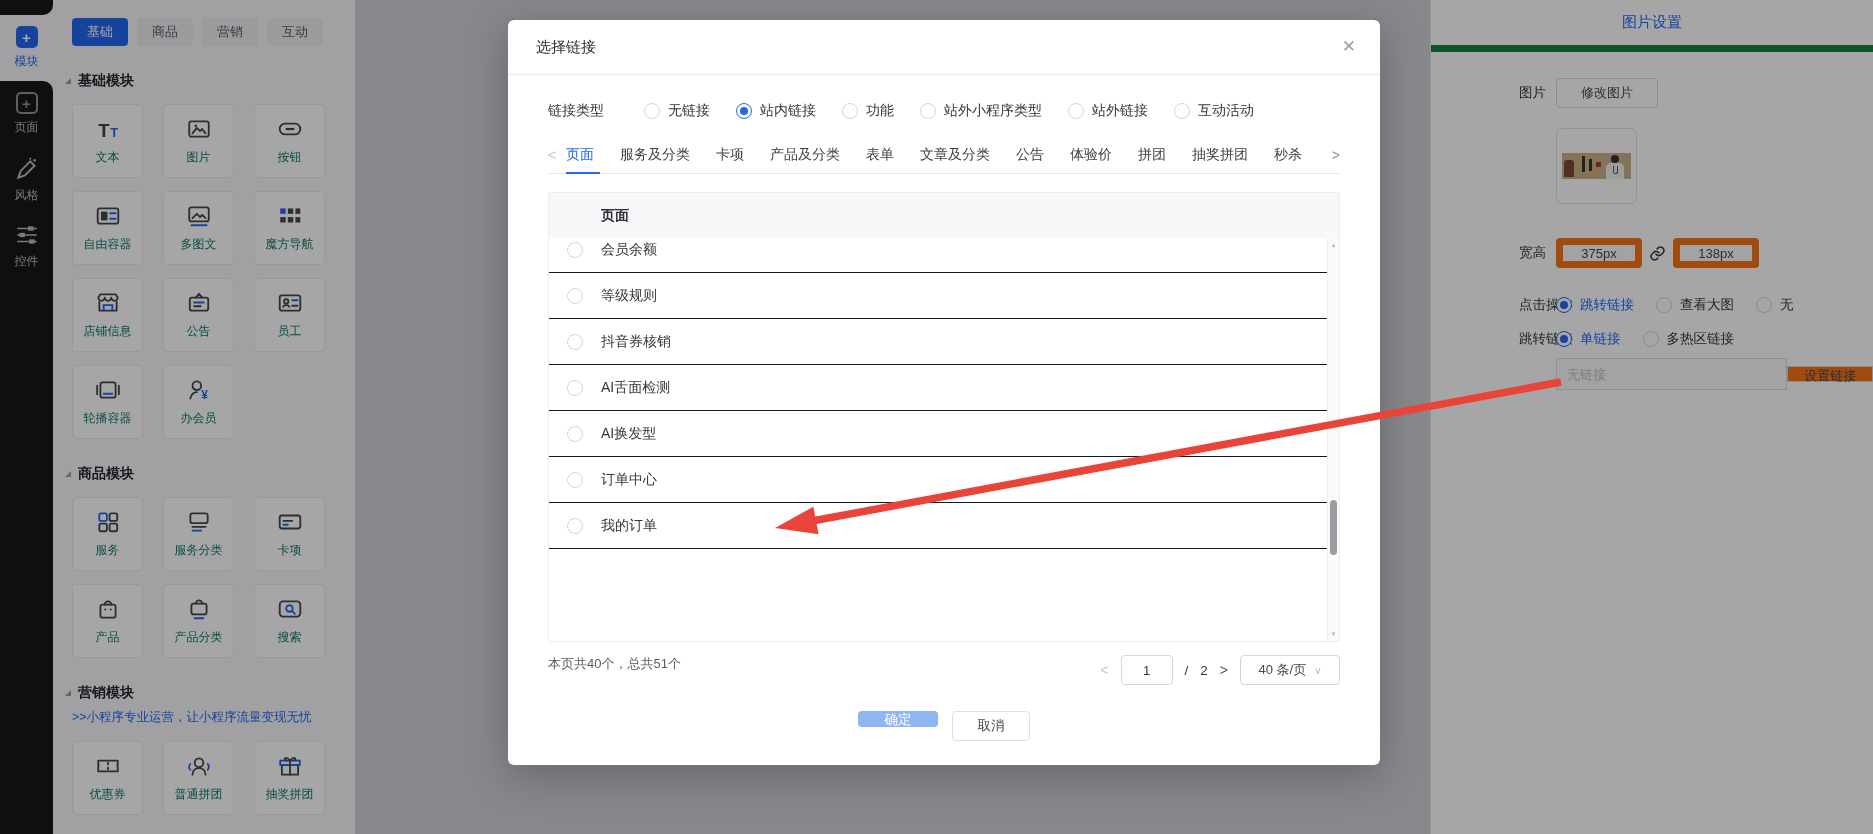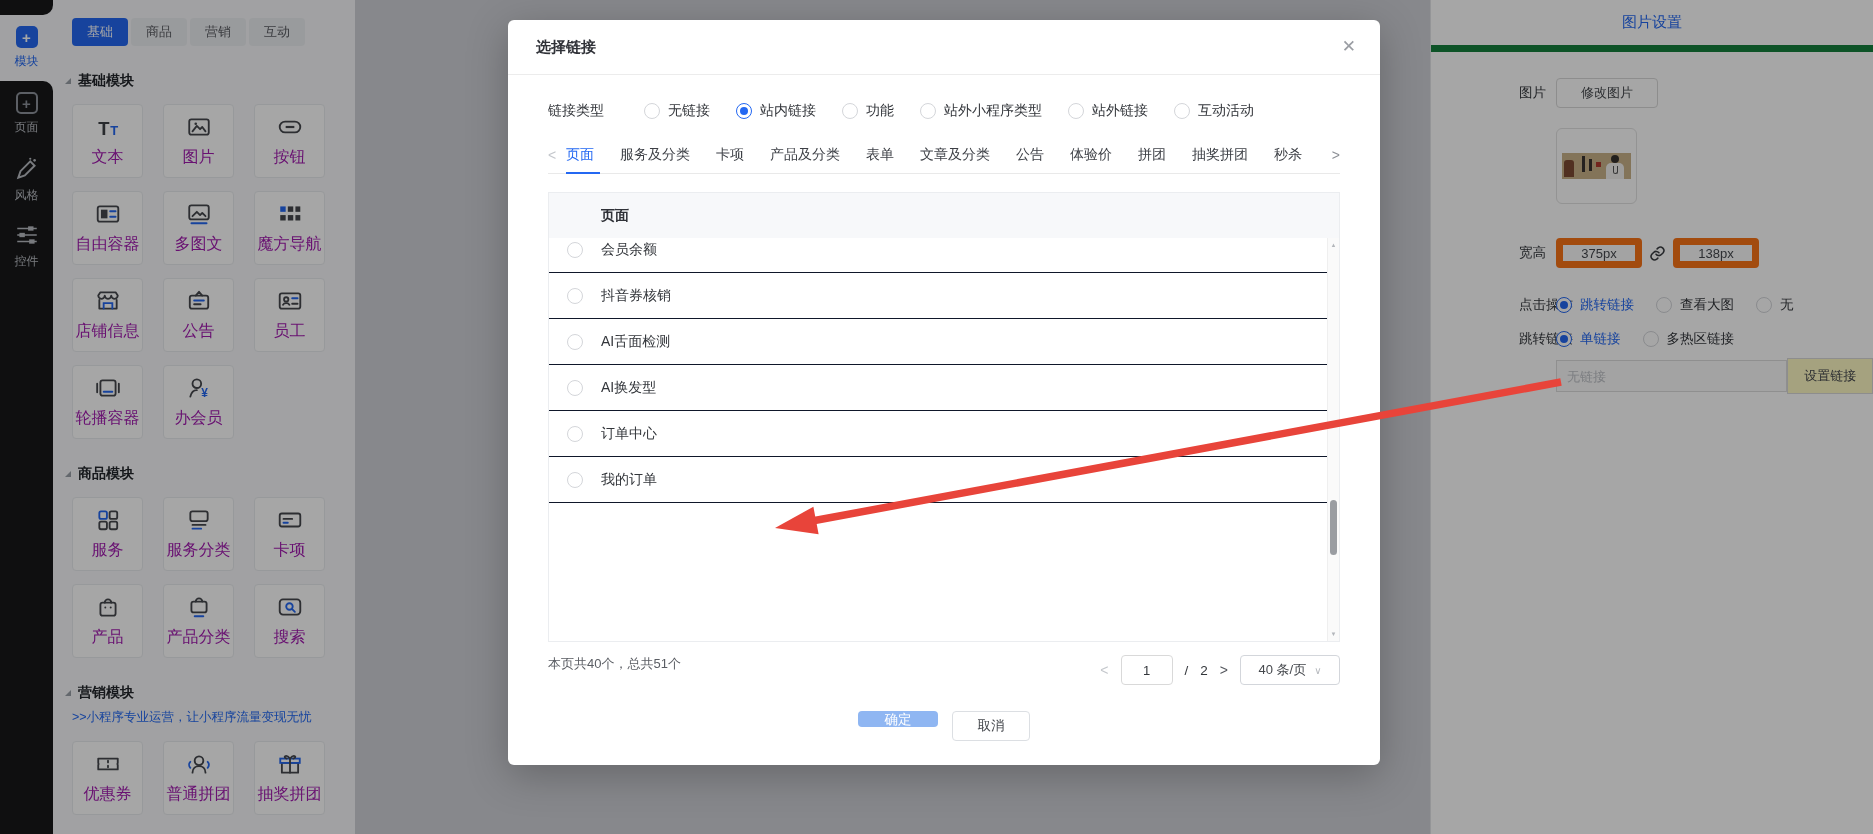--- a/index.html
+++ b/index.html
@@ -12,28 +12,28 @@
   .rail-black-rest { position:absolute; left:0; top:81px; bottom:0; width:53px; background:#17181a; border-radius:0 10px 0 0; }
   .rail-item { width:53px; height:66px; display:flex; flex-direction:column; align-items:center; justify-content:center; gap:5px; cursor:pointer; }
   .rail-item .rlbl { font-size:12px; color:#b9bcc2; }
   .rail-item.active .rlbl { color:#2468f2; }
   .sbi { width:22px; height:22px; border-radius:5px; display:flex; align-items:center; justify-content:center; font-size:15px; font-weight:bold; }
   .sbi-solid { background:#2468f2; color:#fff; }
   .sbi-line { border:2px solid #8e939b; color:#8e939b; }
 
   
   .palette { position:absolute; left:53px; top:0; width:302px; height:834px; background:#f7f8fa; z-index:1; overflow:hidden; }
-  .p-tabs { display:flex; gap:3px; padding:18px 0 0 19px; }
+  .p-tabs { display:flex; gap:9px; padding:18px 0 0 19px; }
   .p-tab { height:28px; padding:0 15px; display:flex; align-items:center; font-size:13px; color:#5a5d63; background:#eceef1; border-radius:4px; cursor:pointer; }
   .p-tab.active { background:#2468f2; color:#fff; }
   .sec-h { display:flex; align-items:center; gap:7px; margin:26px 0 0 12px; font-size:14px; font-weight:bold; color:#23262b; }
   .tri { width:0; height:0; border-left:6px solid transparent; border-bottom:6px solid #9aa0a8; }
   .grid { display:grid; grid-template-columns:repeat(3,71px); gap:13px 20px; margin:14px 0 0 19px; }
   .tile { width:71px; height:74px; background:#fff; border:1px solid #e9ebee; border-radius:4px; display:flex; flex-direction:column; align-items:center; justify-content:center; gap:7px; cursor:pointer; }
-  .tile .lbl { font-size:16px; color:#a21caf; white-space:nowrap; }
+  .tile .lbl { font-size:12px; color:#0f766e; white-space:nowrap; }
   .tico { width:26px; height:26px; }
   .promo { margin:6px 19px 7px 19px; font-size:12.5px; line-height:1.5; color:#2468f2; cursor:pointer; }
 
   
   .canvas { position:absolute; left:355px; top:0; width:1075px; height:834px; background:#cfd2d7; z-index:0; }
 
   
   .settings { position:absolute; right:0; top:0; width:443px; height:834px; background:#ffffff; border-left:1px solid #e3e5e8; z-index:1; }
   .set-title { height:52px; display:flex; align-items:center; justify-content:center; font-size:15px; color:#2468f2; border-bottom:7px solid #15803d; }
   .srow { position:relative; padding-left:125px; }
@@ -50,29 +50,29 @@
   .banner .steth { position:absolute; right:13px; top:13px; width:5px; height:8px; border:1.5px solid #555; border-top:none; border-radius:0 0 5px 5px; }
   .size-input { width:86px; height:30px; border:7px solid #f97316; border-radius:4px; background:#fbfbfb; font-size:13px; color:#45484d; text-align:center; }
   .chain { margin:0 7px; }
   .radio { width:16px; height:16px; border-radius:50%; border:1px solid #d4d6da; background:#fff; flex:0 0 auto; position:relative; }
   .radio.sel { border-color:#2468f2; }
   .radio.sel::after { content:""; position:absolute; left:3px; top:3px; width:8px; height:8px; border-radius:50%; background:#2468f2; }
   .ropt { display:flex; align-items:center; gap:8px; cursor:pointer; }
   .ropt .rt { font-size:13.5px; color:#33363b; white-space:nowrap; }
   .link-input { width:232px; height:32px; border:1px solid #dcdcdc; background:#fafafa; padding:0 10px; font-size:13px; color:#45484d; }
   .link-input::placeholder { color:#bfc2c7; }
-  .btn-setlink { height:36px; width:86px; background:#fef9c3; border:1px solid #d9d9d9; font-size:13px; color:#45484d; cursor:pointer; }
+  .btn-setlink { height:16px; width:86px; background:#f97316; border:1px solid #d9d9d9; font-size:13px; color:#45484d; cursor:pointer; }
 
   
   .overlay { position:absolute; inset:0; background:rgba(0,0,0,0.35); z-index:50; }
 
   
   .modal { position:absolute; left:508px; top:20px; width:872px; height:745px; background:#fff; border-radius:6px; z-index:60; box-shadow:0 10px 40px rgba(0,0,0,.25); }
   .m-head { height:55px; display:flex; align-items:center; padding:0 28px; border-bottom:1px solid #ececec; }
-  .m-title { font-size:15px; font-weight:bold; color:#303238; }
+  .m-title { font-size:15px; font-weight:normal; color:#303238; }
   .m-close { position:absolute; right:24px; top:16px; font-size:17px; color:#9a9da3; cursor:pointer; }
   .m-body { padding:0 40px; }
   .lt-row { display:flex; align-items:center; gap:26px; margin-top:21px; height:30px; }
   .lt-label { font-size:14px; color:#33363b; margin-right:14px; }
   .lt-row .rt { font-size:14px; }
   .m-tabs { display:flex; align-items:center; margin-top:10px; height:38px; border-bottom:1px solid #e9e9e9; position:relative; }
   .chev { font-size:14px; color:#c4c7cc; width:18px; flex:0 0 auto; cursor:pointer; }
   .chev.right { color:#8d9096; text-align:right; }
   .tabstrip { display:flex; gap:26px; overflow:hidden; flex:1; height:38px; align-items:center; white-space:nowrap; }
   .mtab { font-size:14px; color:#3c3f45; cursor:pointer; height:38px; display:flex; align-items:center; position:relative; flex:0 0 auto; }
@@ -471,20 +471,24 @@
 
       <div class="table">
         <div class="t-head">页面</div>
         <div class="t-body">
           <div class="trow">
             <span class="radio"></span>
             <span class="rlabel">会员余额</span>
           </div>
           <div class="trow">
             <span class="radio"></span>
+            <span class="rlabel">等级规则</span>
+          </div>
+          <div class="trow">
+            <span class="radio"></span>
             <span class="rlabel">抖音券核销</span>
           </div>
           <div class="trow">
             <span class="radio"></span>
             <span class="rlabel">AI舌面检测</span>
           </div>
           <div class="trow">
             <span class="radio"></span>
             <span class="rlabel">AI换发型</span>
           </div>

